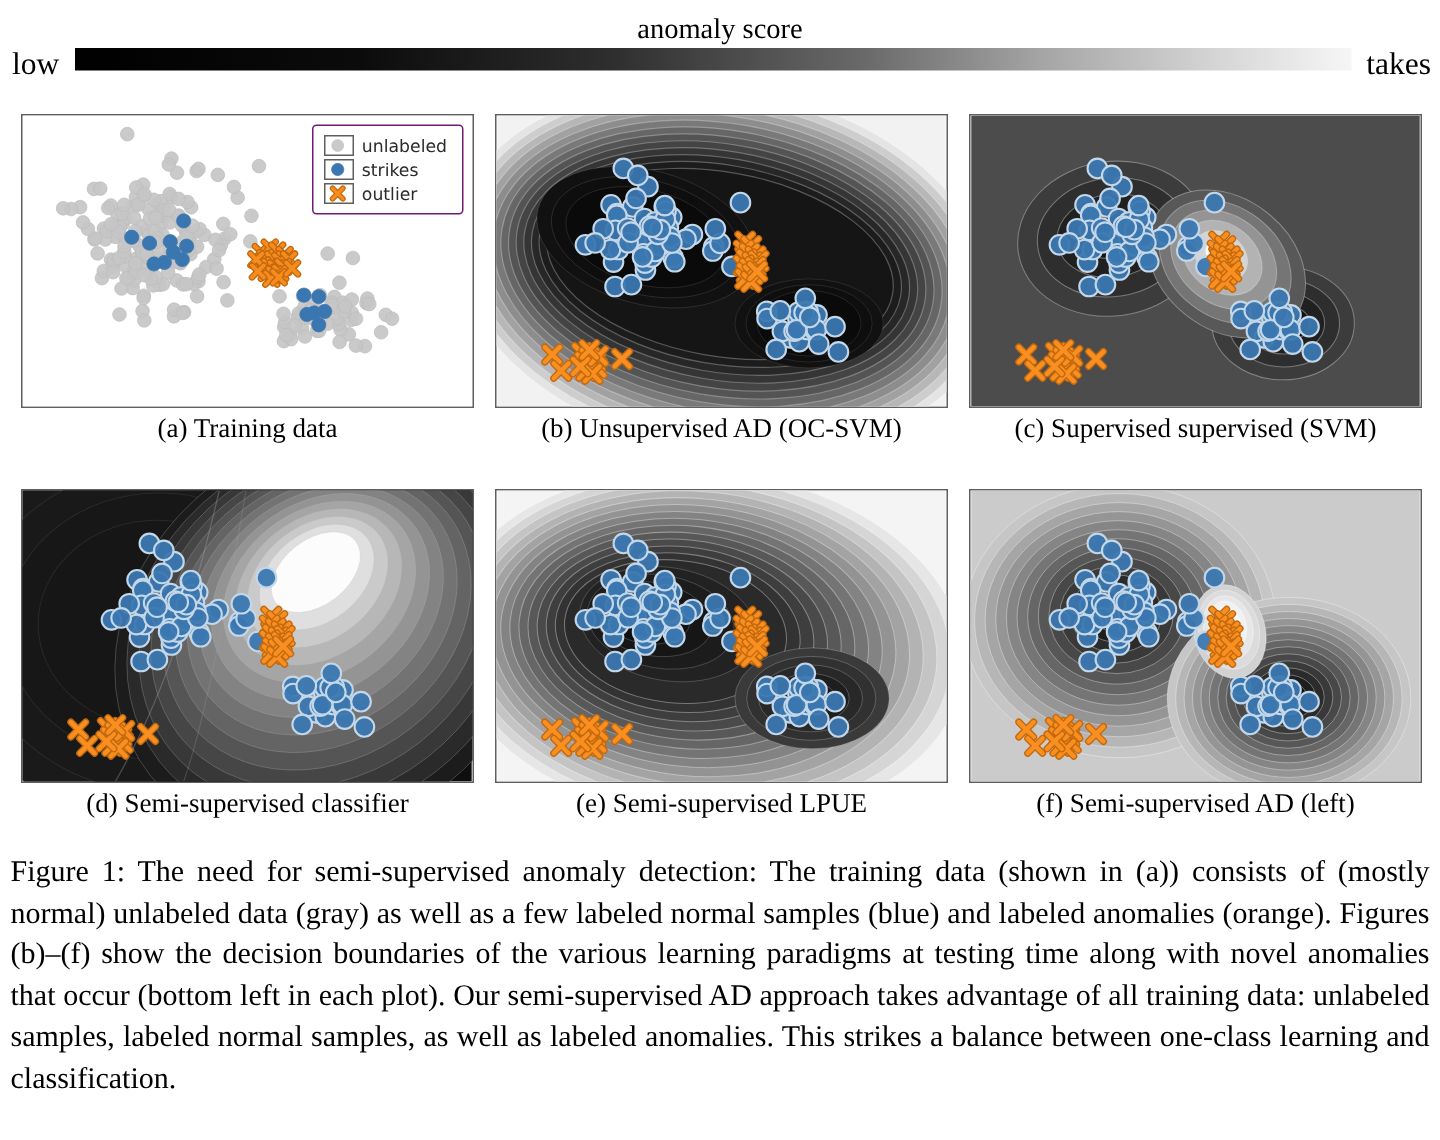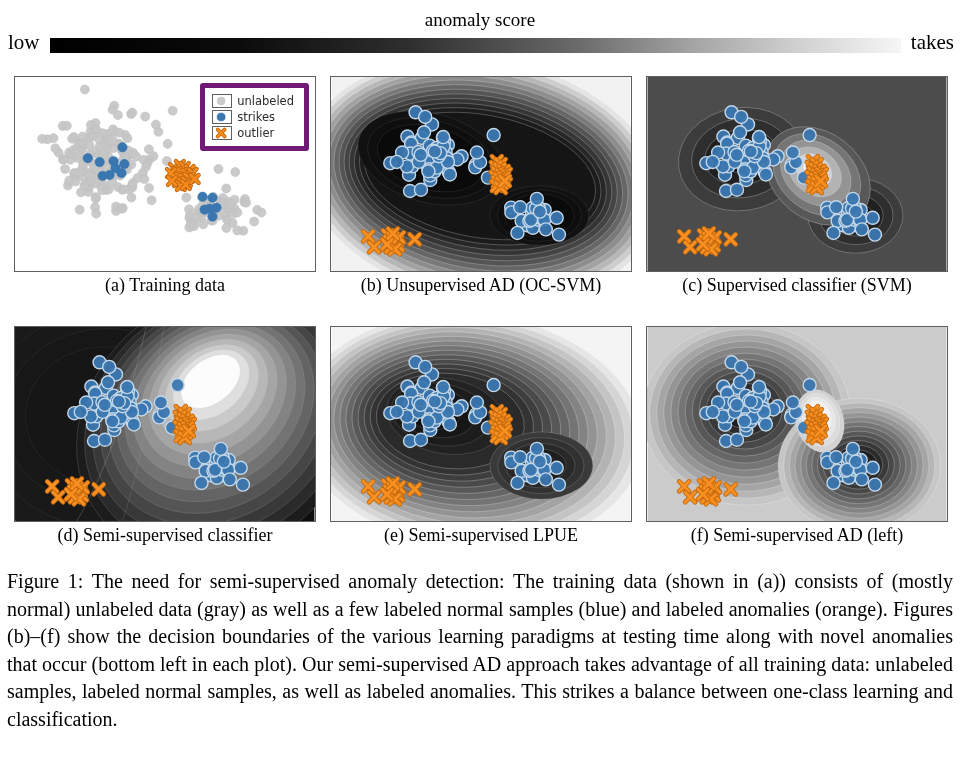--- a/index.html
+++ b/index.html
@@ -1,32 +1,32 @@
 <!DOCTYPE html>
 <html><head>
 <meta charset="utf-8">
 <style>
   html,body{margin:0;padding:0;background:#ffffff;}
   .page{position:relative;width:960px;height:760px;background:#ffffff;overflow:hidden;
         font-family:"Liberation Serif",serif;color:#000;}
   
   .cbar-block{padding-top:9px;}
   .cbar-title{text-align:center;font-size:19px;line-height:22px;}
-  .cbar-row{display:flex;align-items:flex-end;margin:1px 6px 0 8px;}
+  .cbar-row{display:flex;align-items:flex-start;margin:1px 6px 0 8px;}
   .cbar-end{font-size:21px;line-height:21px;}
   .cbar-grad{flex:1;height:15px;margin:0 10px;}
   
   .grid{display:grid;grid-template-columns:302px 302px 302px;column-gap:14px;row-gap:28px;
         margin:23px 13px 0 14px;}
   .cell{display:flex;flex-direction:column;align-items:center;}
   .panel-wrap{position:relative;width:302px;height:196px;}
   .panel-wrap svg{display:block;border:1.5px solid #5f5f5f;box-sizing:border-box;width:302px;height:196px;}
   .subcap{font-size:18px;line-height:26px;text-align:center;white-space:nowrap;}
   
-  .legend{position:absolute;top:7px;right:7px;background:#ffffff;border:5px solid #701a75;
+  .legend{position:absolute;top:7px;right:7px;background:#ffffff;border:1px solid #701a75;
           border-radius:3px;padding:5px 10px 5px 7px;font-family:"DejaVu Sans",sans-serif;
           font-size:11.5px;color:#2b2b2b;}
   .legend-item{display:flex;align-items:center;height:16px;}
   .legend-item svg{width:20px;height:14px;margin-right:5px;}
   
   .figcap{margin:20px 7px 0 7px;font-size:20px;line-height:27.6px;text-align:justify;}
 </style>
 </head>
 <body>
 
@@ -674,21 +674,21 @@
             <path d="M59 169L69 179M59 179L69 169" fill="none" stroke="#c2690d" stroke-width="4.8" stroke-linecap="round"></path>
             <path d="M59 169L69 179M59 179L69 169" fill="none" stroke="#f98f20" stroke-width="3" stroke-linecap="round"></path>
             <path d="M63 157L73 167M63 167L73 157" fill="none" stroke="#c2690d" stroke-width="4.8" stroke-linecap="round"></path>
             <path d="M63 157L73 167M63 167L73 157" fill="none" stroke="#f98f20" stroke-width="3" stroke-linecap="round"></path>
             <path d="M51 164L61 174M51 174L61 164" fill="none" stroke="#c2690d" stroke-width="4.8" stroke-linecap="round"></path>
             <path d="M51 164L61 174M51 174L61 164" fill="none" stroke="#f98f20" stroke-width="3" stroke-linecap="round"></path>
             <path d="M57 153L67 163M57 163L67 153" fill="none" stroke="#c2690d" stroke-width="4.8" stroke-linecap="round"></path>
             <path d="M57 153L67 163M57 163L67 153" fill="none" stroke="#f98f20" stroke-width="3" stroke-linecap="round"></path>
           </svg>
       </div>
-      <div class="subcap">(c) Supervised classifier (SVM)</div>
+      <div class="subcap">(c) Supervised supervised (SVM)</div>
     </div>
 
     <div class="cell">
       <div class="panel-wrap">
         <svg viewBox="0 0 302 196">
             <rect x="0" y="0" width="302" height="196" fill="#0e0e0e"></rect>
             <ellipse cx="95" cy="95" rx="150" ry="130" fill="rgb(26,26,26)" stroke="rgba(130,130,130,0.18)" stroke-width="0.7" transform="rotate(0 95 95)"></ellipse>
             <ellipse cx="93.33333333333333" cy="93.33333333333333" rx="126.66666666666666" ry="110" fill="rgb(25,25,25)" stroke="rgba(130,130,130,0.18)" stroke-width="0.7" transform="rotate(0 93.33333333333333 93.33333333333333)"></ellipse>
             <ellipse cx="91.66666666666667" cy="91.66666666666667" rx="103.33333333333333" ry="90" fill="rgb(23,23,23)" stroke="rgba(130,130,130,0.18)" stroke-width="0.7" transform="rotate(0 91.66666666666667 91.66666666666667)"></ellipse>
             <ellipse cx="90" cy="90" rx="80" ry="70" fill="rgb(22,22,22)" stroke="rgba(130,130,130,0.18)" stroke-width="0.7" transform="rotate(0 90 90)"></ellipse>

